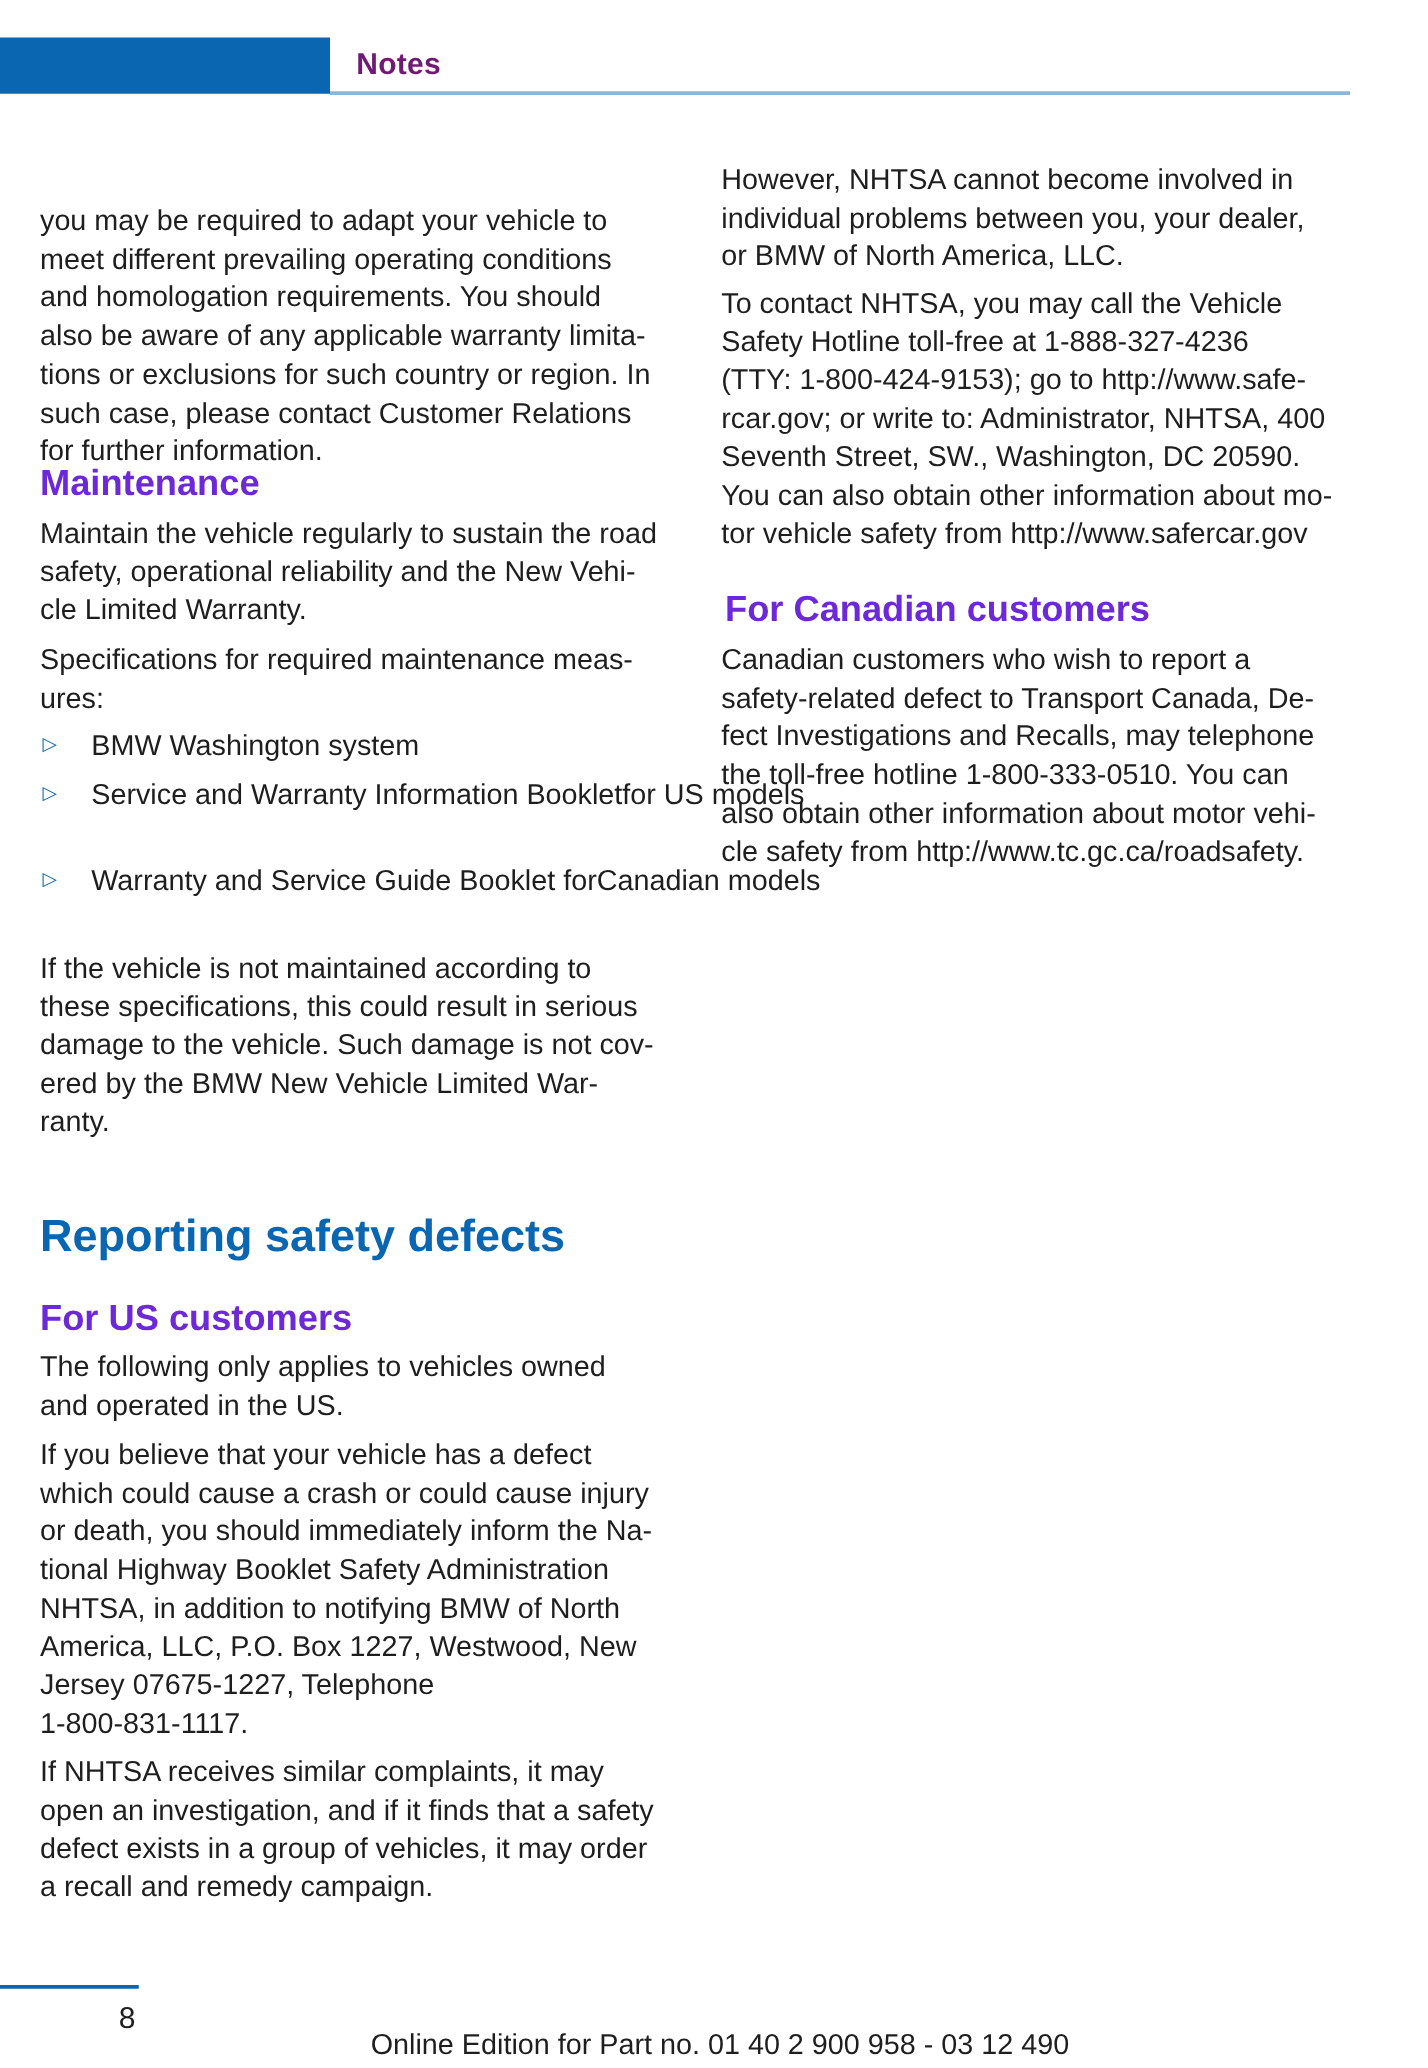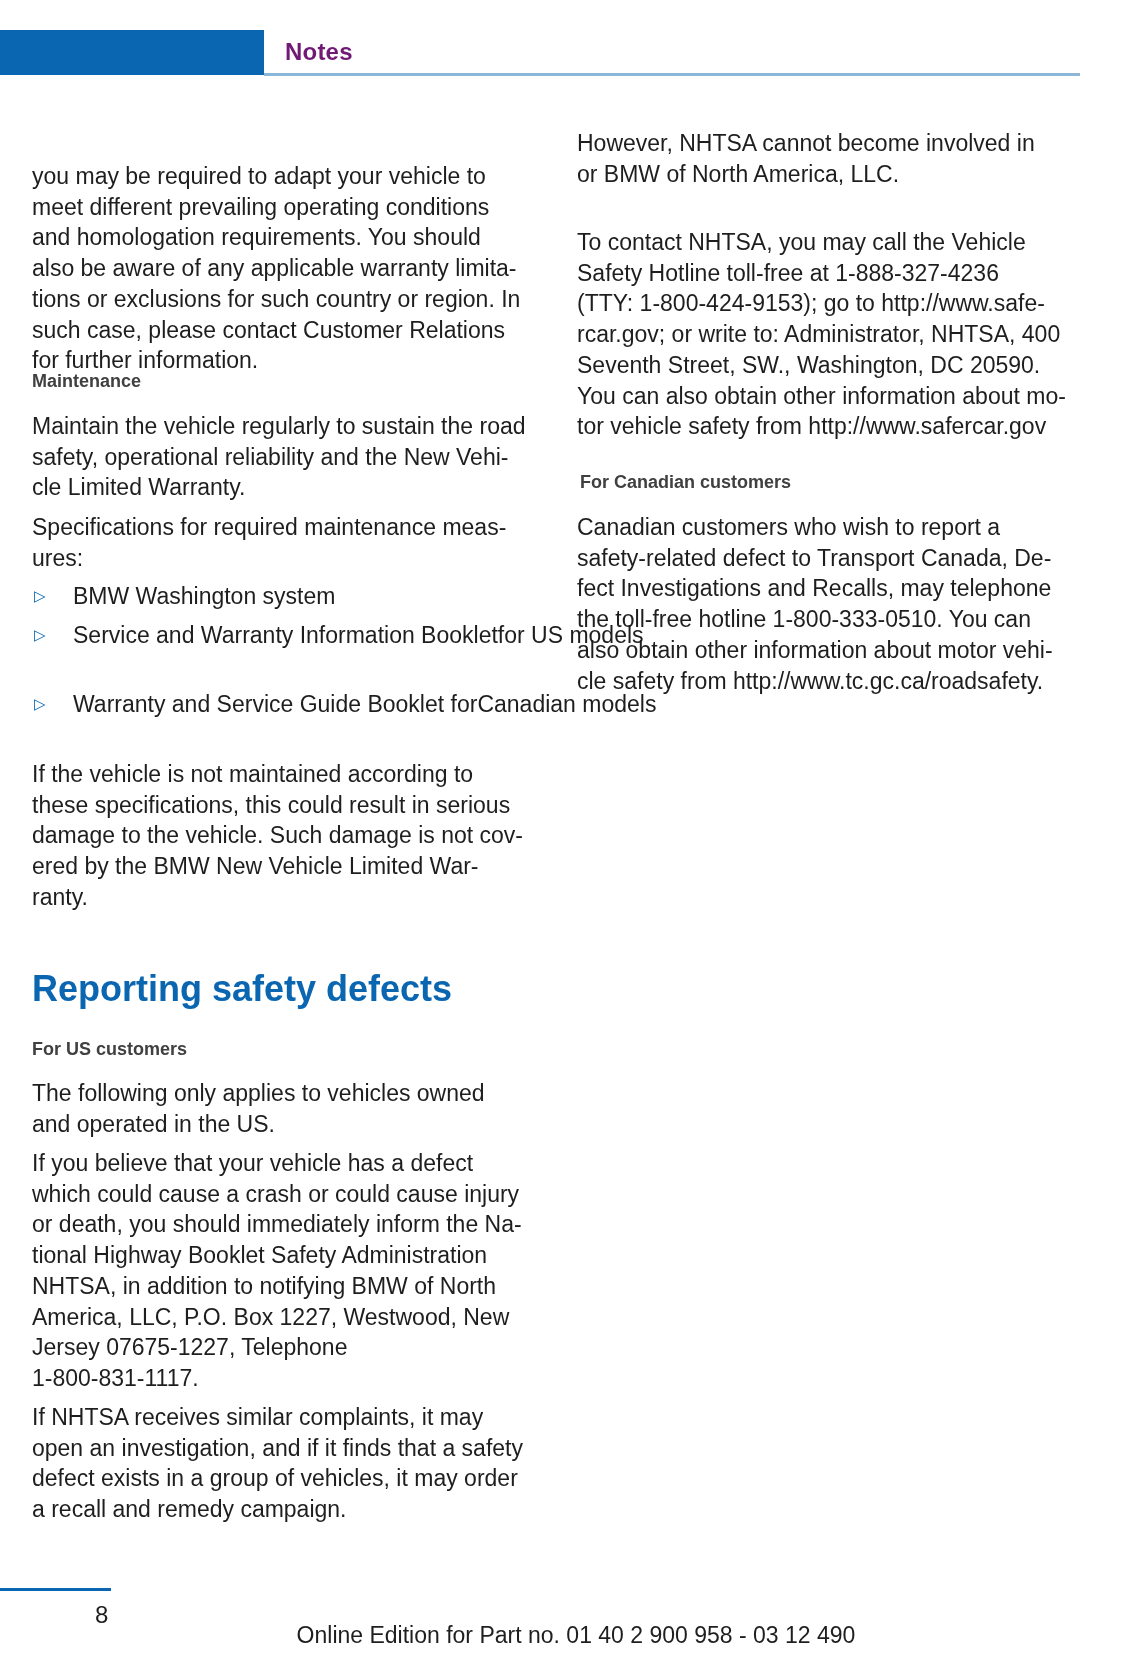--- a/index.html
+++ b/index.html
@@ -3,21 +3,21 @@
 <meta charset="utf-8">
 <style>
   html, body { margin:0; padding:0; background:#ffffff; }
   body { width:1142px; height:1654px; position:relative; overflow:hidden;
          font-family:"Liberation Sans", sans-serif; color:#1e1e1e; }
   .hdr-bar { position:absolute; left:0; top:30px; width:264px; height:45px; background:#0a66b0; }
   .hdr-line { position:absolute; left:264px; top:73px; width:816px; height:3px; background:#8cb6d8; }
   .hdr-title { position:absolute; left:285px; top:38px; font-size:24px; font-weight:bold; color:#701a75; letter-spacing:0.2px; }
   .blk { position:absolute; font-size:23px; line-height:30.7px; }
   .blk .ln { display:block; white-space:nowrap; }
-  .h2 { position:absolute; font-size:18px; font-weight:bold; color:#404040; white-space:nowrap; }
+  .h2 { position:absolute; font-size:29px; font-weight:bold; color:#6d28d9; white-space:nowrap; }
   .h1 { position:absolute; font-size:36px; font-weight:bold; color:#0a66b0; white-space:nowrap; }
   .bullet { position:absolute; left:32px; font-size:23px; line-height:30.7px; }
   .bullet .tri { position:absolute; left:2px; top:0; font-size:15px; color:#0a66b0; }
   .bullet .txt { position:absolute; left:41px; top:0; white-space:nowrap; }
   .ft-rule { position:absolute; left:0; top:1588px; width:111px; height:3px; background:#0a66b0; }
   .ft-page { position:absolute; left:95px; top:1601px; font-size:24px; }
   .ft-edition { position:absolute; left:0; width:1152px; text-align:center; top:1622px; font-size:23px; }
 </style>
 </head>
 <body>
@@ -86,20 +86,21 @@
   </div>
 <div class="blk" style="left:32px; top:1402px;">
     <span class="ln">If NHTSA receives similar complaints, it may</span>
     <span class="ln">open an investigation, and if it finds that a safety</span>
     <span class="ln">defect exists in a group of vehicles, it may order</span>
     <span class="ln">a recall and remedy campaign.</span>
   </div>
 
 <div class="blk" style="left:577px; top:128px;">
     <span class="ln">However, NHTSA cannot become involved in</span>
+    <span class="ln">individual problems between you, your dealer,</span>
     <span class="ln">or BMW of North America, LLC.</span>
   </div>
 <div class="blk" style="left:577px; top:227px;">
     <span class="ln">To contact NHTSA, you may call the Vehicle</span>
     <span class="ln">Safety Hotline toll-free at 1-888-327-4236</span>
     <span class="ln">(TTY: 1-800-424-9153); go to http://www.safe-</span>
     <span class="ln">rcar.gov; or write to: Administrator, NHTSA, 400</span>
     <span class="ln">Seventh Street, SW., Washington, DC 20590.</span>
     <span class="ln">You can also obtain other information about mo-</span>
     <span class="ln">tor vehicle safety from http://www.safercar.gov</span>

